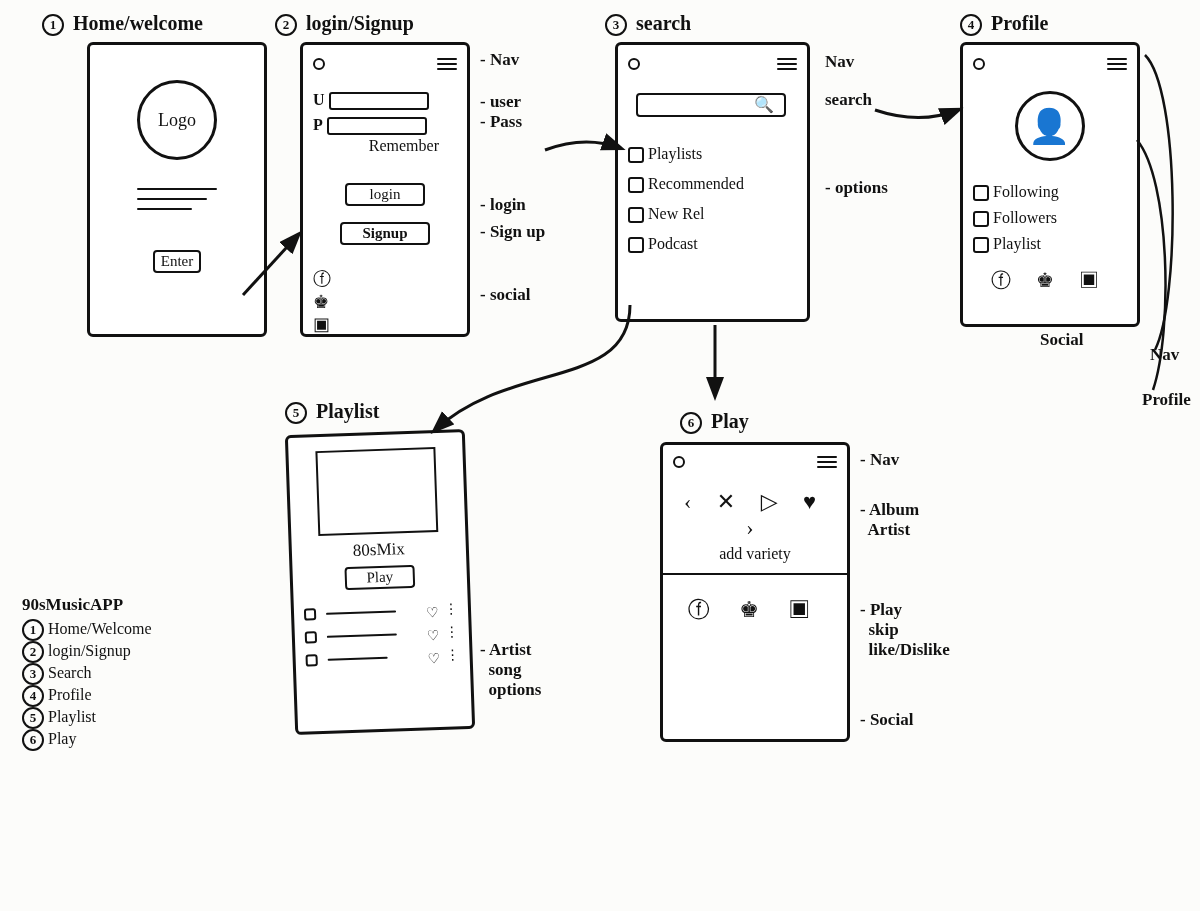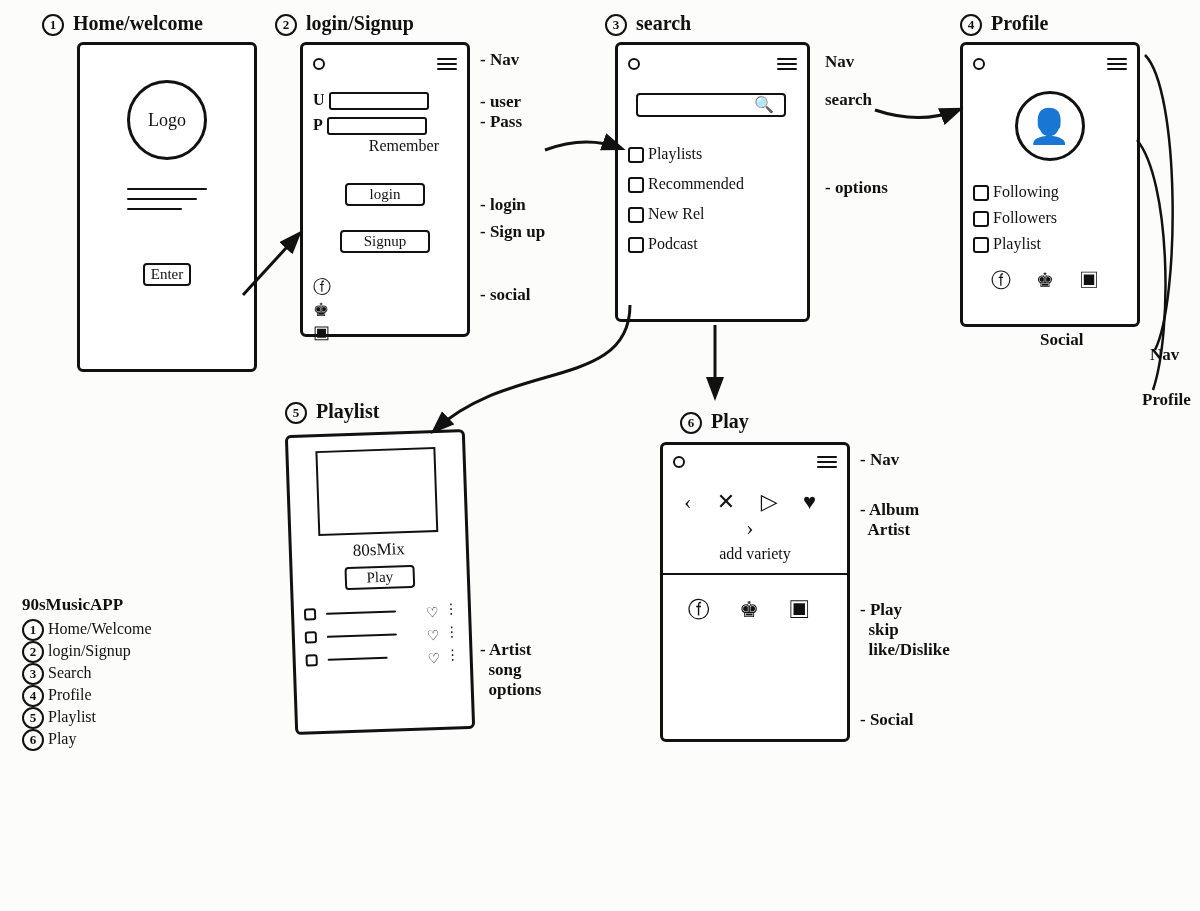--- a/index.html
+++ b/index.html
@@ -30,28 +30,28 @@
   <div><span class="num">3</span><span>Search</span></div>
   <div><span class="num">4</span><span>Profile</span></div>
   <div><span class="num">5</span><span>Playlist</span></div>
   <div><span class="num">6</span><span>Play</span></div>
 </div>
 
 <div class="abs title" style="left:42px;top:12px;">
   <span class="num">1</span>
   <span>Home/welcome</span>
 </div>
-<div class="abs screen" style="left:77px;top:42px;width:180px;height:330px;">
+<div class="abs screen" style="left:87px;top:42px;width:180px;height:295px;">
   <div style="width:80px;height:80px;border:3px solid #111;border-radius:50%;margin:35px auto 0;text-align:center;line-height:74px;font-size:18px;">Logo</div>
   <div style="margin:28px auto 0;width:80px;">
     <div class="scribble"></div>
       <div class="scribble" style="margin-top:8px;width:70px;"></div>
       <div class="scribble" style="margin-top:8px;width:55px;"></div>
   </div>
-  <div style="text-align:center;margin-top:53px;">
+  <div style="text-align:center;margin-top:40px;">
     <span class="btn">Enter</span>
   </div>
 </div>
 
 <div class="abs title" style="left:275px;top:12px;">
   <span class="num">2</span>
   <span>login/Signup</span>
 </div>
 <div class="abs screen" style="left:300px;top:42px;width:170px;height:295px;padding:10px;">
   <div style="display:flex;justify-content:space-between;align-items:center;">
@@ -67,21 +67,21 @@
     <span class="field"></span>
   </div>
   <div style="margin-top:6px;">
     <span style="font-weight:bold;">P</span>
     <span class="field"></span>
   </div>
   <div style="text-align:right;font-size:16px;margin-right:18px;margin-top:2px;">Remember</div>
   <div style="text-align:center;margin-top:28px;">
     <span class="btn" style="width:80px;">login</span>
   </div>
-  <div style="text-align:center;margin-top:24px;">
+  <div style="text-align:center;margin-top:16px;font-weight:bold;">
     <span class="btn" style="width:90px;">Signup</span>
   </div>
   <div style="margin-top:22px;font-size:18px;letter-spacing:6px;">ⓕ<br>♚<br>▣</div>
 </div>
 
 <div class="abs ann" style="left:480px;top:50px;">- Nav</div>
 <div class="abs ann" style="left:480px;top:92px;">- user</div>
 <div class="abs ann" style="left:480px;top:112px;">- Pass</div>
 <div class="abs ann" style="left:480px;top:195px;text-align:center;">- login</div>
 <div class="abs ann" style="left:480px;top:222px;">- Sign up</div>

